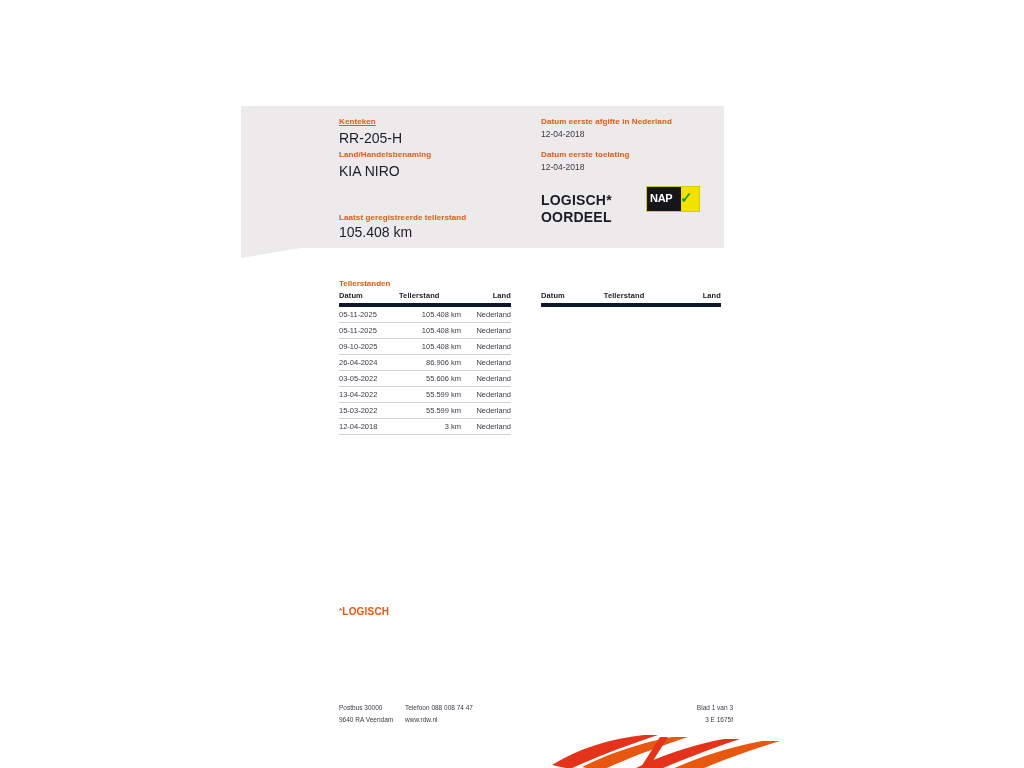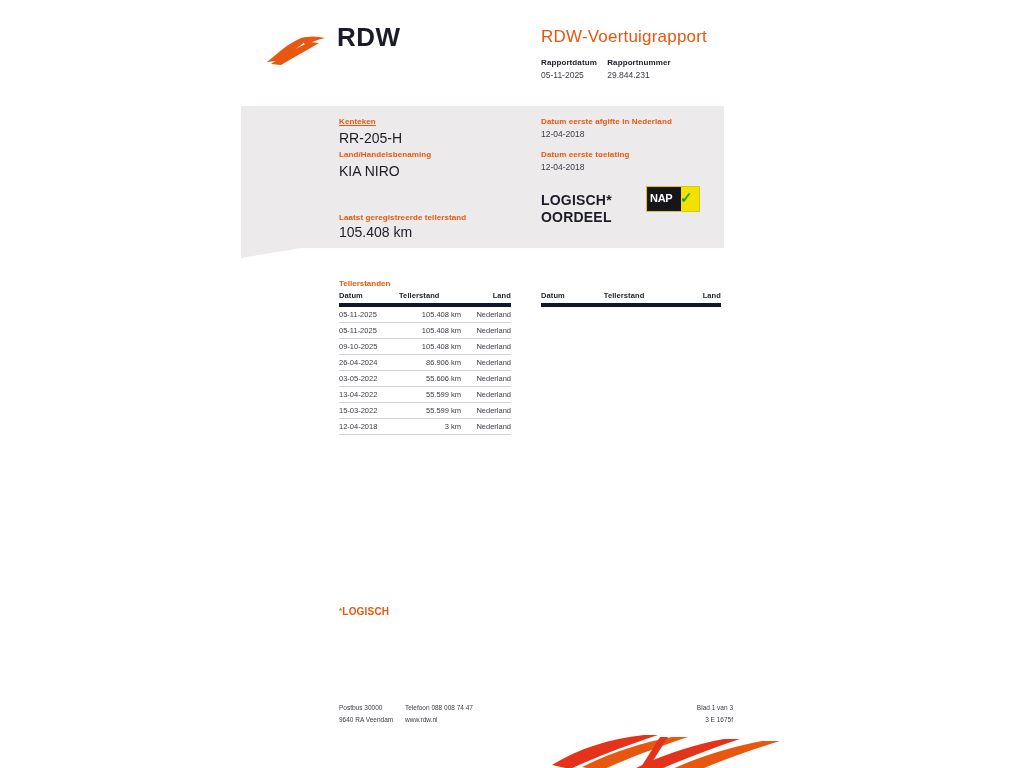--- a/index.html
+++ b/index.html
@@ -253,42 +253,22 @@
     top: 735px;
     width: 240px;
     height: 40px;
   }
 </style>
 </head>
 <body>
 
 <div class="page">
 
-  <div class="logo-wrap">
-    <svg class="logo-mark" viewBox="0 0 68 34">
-      <path d="M2 28 C12 20, 22 10, 36 4 L44 3 C40 8, 34 13, 28 17 L48 9 C44 15, 36 21, 28 25 Z" fill="#e8570f"></path>
-      <path d="M36 4 C44 2, 52 2, 60 4 C52 6, 46 8, 40 11 Z" fill="#e8570f"></path>
-      <path d="M14 26 C24 20, 34 14, 46 10 L52 11 C42 17, 32 23, 22 29 Z" fill="#ffffff"></path>
-      <path d="M6 30 C18 22, 30 14, 46 8 L54 9 C42 16, 28 24, 16 31 Z" fill="#e8570f"></path>
-    </svg>
-    <div class="logo-text">RDW</div>
-  </div>
-
-  <div class="report-title">RDW-Voertuigrapport</div>
-
-  <div class="meta-block">
-    <div class="meta-col c1">
-      <div class="meta-label">Rapportdatum</div>
-      <div class="meta-value">05-11-2025</div>
-    </div>
-    <div class="meta-col c2">
-      <div class="meta-label">Rapportnummer</div>
-      <div class="meta-value">29.844.231</div>
-    </div>
-  </div>
+
+
 
   <div class="panel"></div>
   <div class="panel-notch"></div>
 
   <div class="p-label" style="left:339px; top:117px;text-decoration:underline;">Kenteken</div>
   <div class="p-value" style="left:339px; top:130px;">RR-205-H</div>
 
   <div class="p-label" style="left:339px; top:150px;">Land/Handelsbenaming</div>
   <div class="p-value" style="left:339px; top:163px;">KIA NIRO</div>
 

